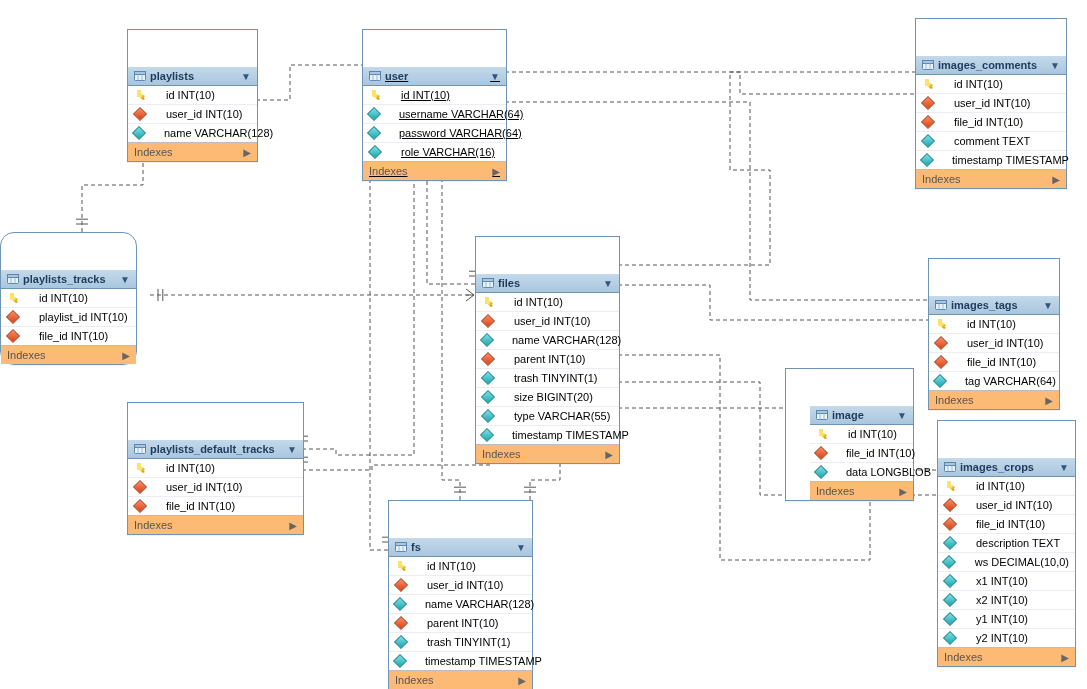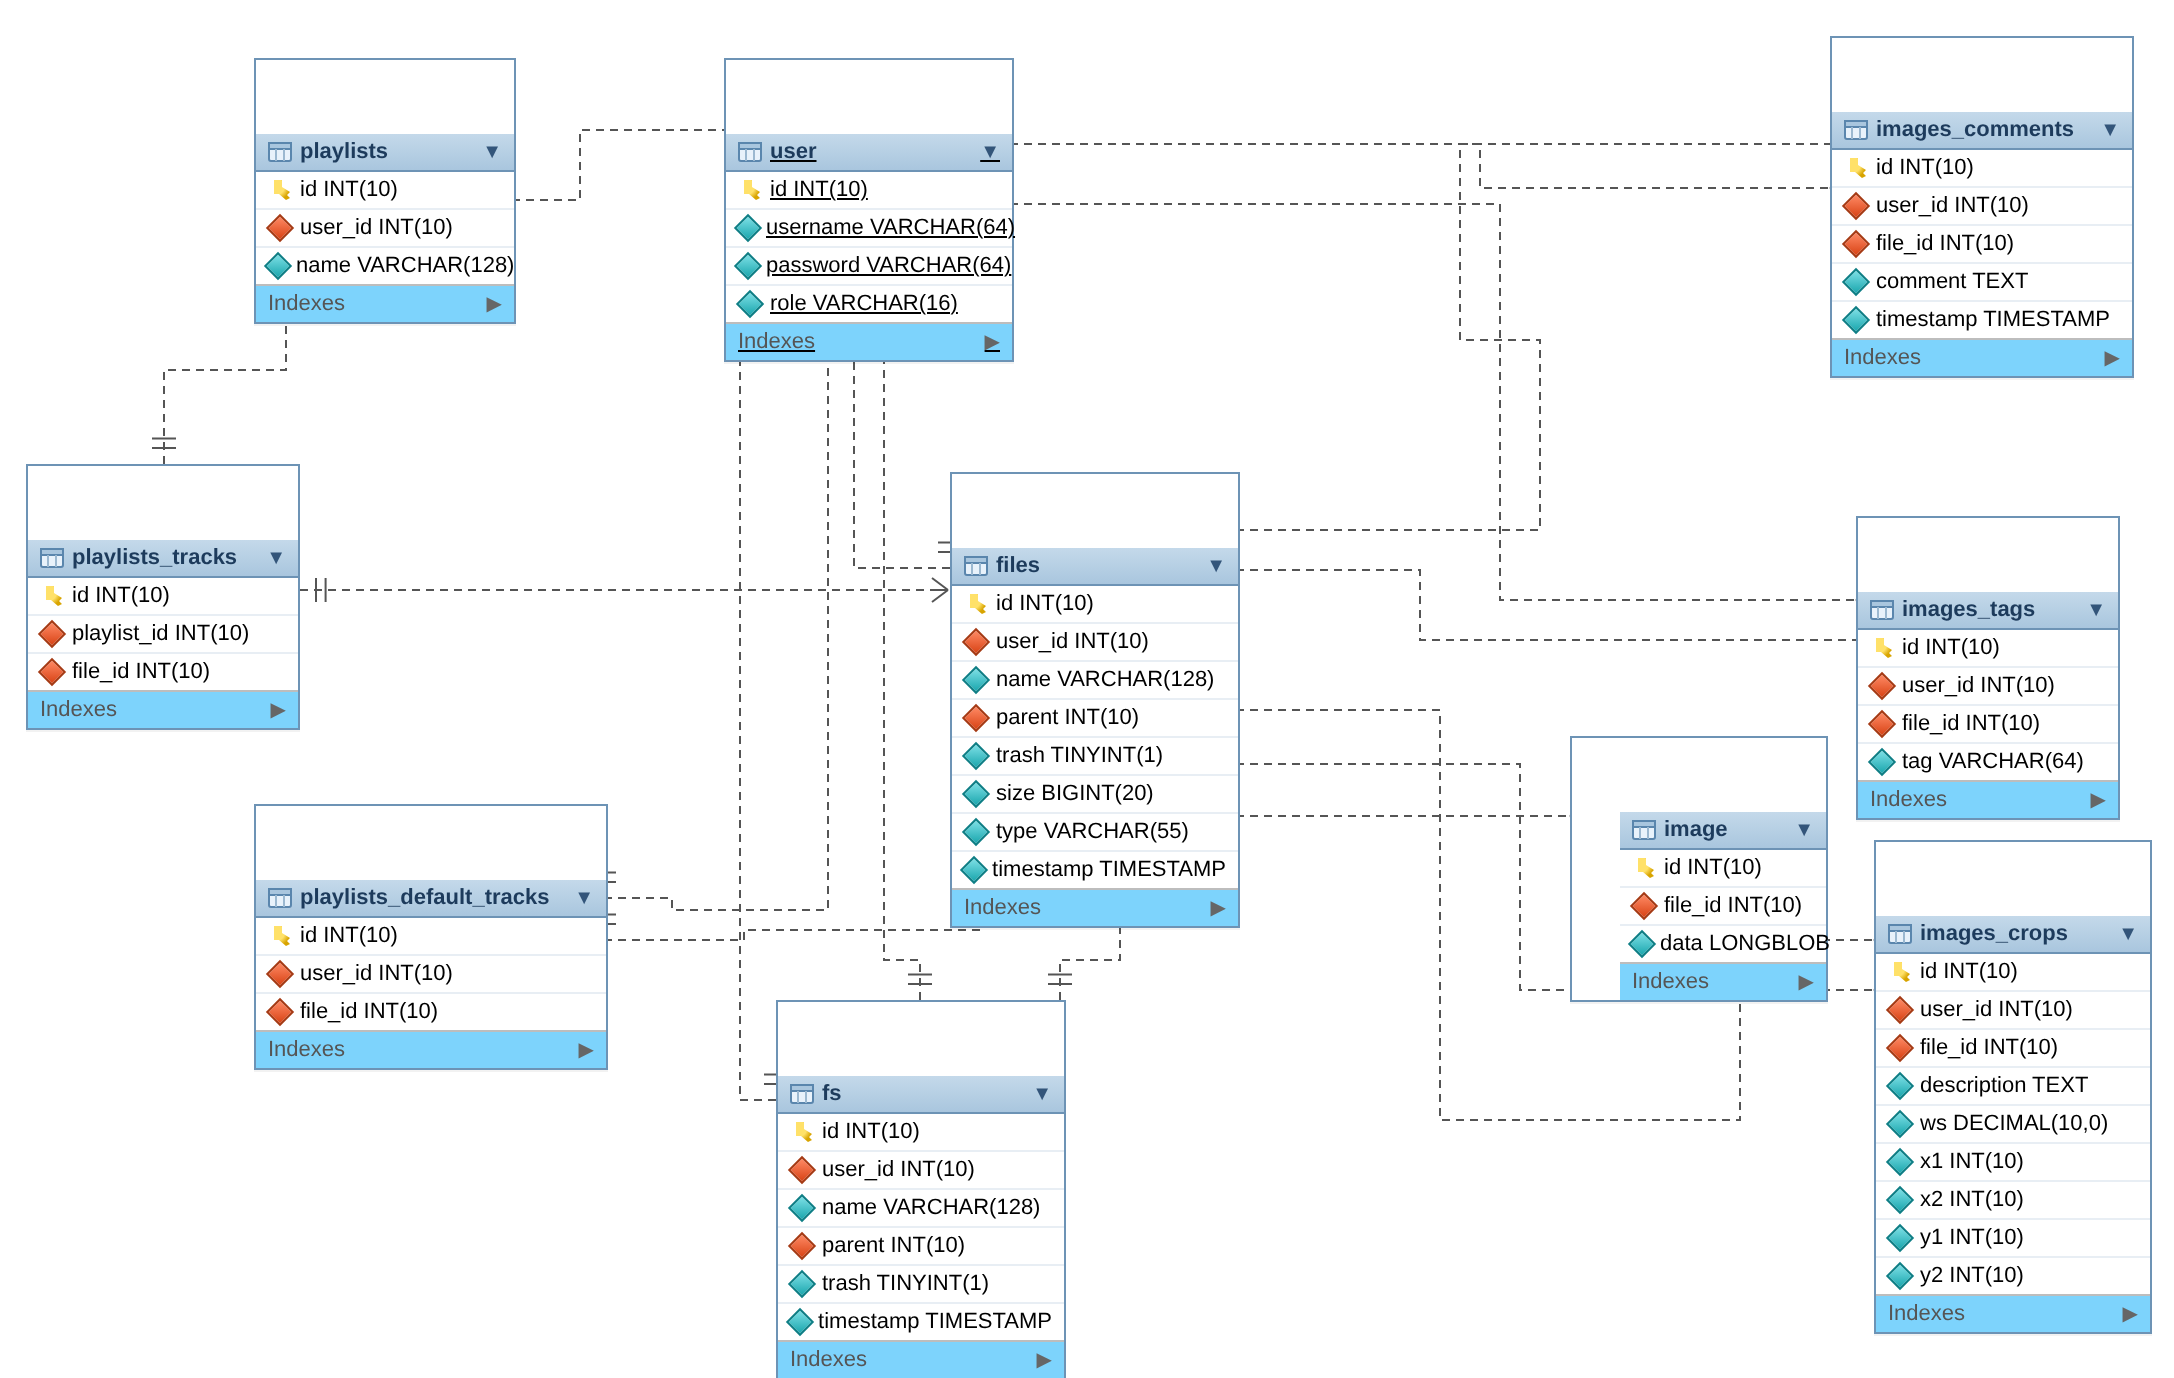--- a/index.html
+++ b/index.html
@@ -45,21 +45,21 @@
     margin-left: auto;
     color: #33557a;
     font-size: 10px;
   }
   .entity .cols {
   }
   .entity .col {
     padding: 3px 6px;
     display: flex;
     align-items: flex-end;
-    gap: 4px;
+    gap: 20px;
     border-bottom: 1px solid #e8eef4;
     white-space: nowrap;
   }
   .entity .col:last-child { border-bottom: none; }
   .entity .col .ico {
     width: 12px; height: 12px;
     display: inline-flex;
     align-items: center;
     justify-content: center;
   }
@@ -80,21 +80,21 @@
   }
   .entity .col .ico.attr::before {
     content: "";
     display:block;
     width:8px; height:8px;
     transform: rotate(45deg);
     background: linear-gradient(135deg,#7de0e6,#1aa6ad);
     border: 0.5px solid #0e7e85;
   }
   .entity .footer {
-    background: #7dd3fc;
+    background: #fdba74;
     color: #555;
     padding: 3px 6px;
     display: flex;
     align-items: center;
     border-top: 1px solid #bdbdbd;
   }
   .entity .footer .arrow {
     margin-left: auto;
     color: #666;
     font-size: 10px;
@@ -258,21 +258,21 @@
         <div class="col">
           <span class="ico attr"></span>
           <span>timestamp TIMESTAMP</span>
         </div>
       </div>
       <div class="footer">
         <span>Indexes</span>
         <span class="arrow">▶</span>
       </div>
     </div>
-    <div class="entity" style="left: 13px; top: 232px; width: 135px;">
+    <div class="entity" style="left: 0; top: 232px; width: 135px; border-radius: 14px;">
       <div class="title">
         <span class="tbl-icon">
           <svg width="12" height="12" viewBox="0 0 12 12">
             <rect x="0.5" y="1.5" width="11" height="9" rx="1" fill="#e8f2fb" stroke="#5a86ad"></rect>
             <rect x="0.5" y="1.5" width="11" height="3" fill="#a9c6de" stroke="#5a86ad"></rect>
             <line x1="4" y1="4.5" x2="4" y2="10.5" stroke="#9bb8d0"></line>
             <line x1="8" y1="4.5" x2="8" y2="10.5" stroke="#9bb8d0"></line>
           </svg>
         </span>
         <span>playlists_tracks</span>

